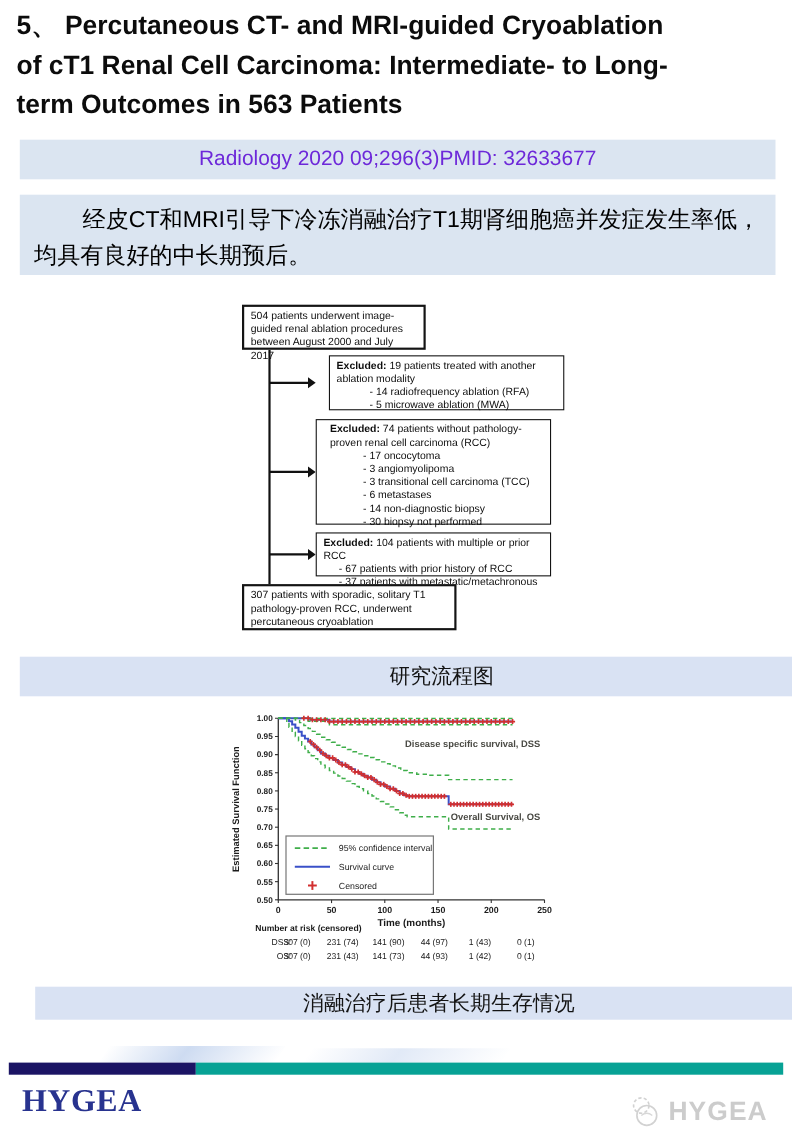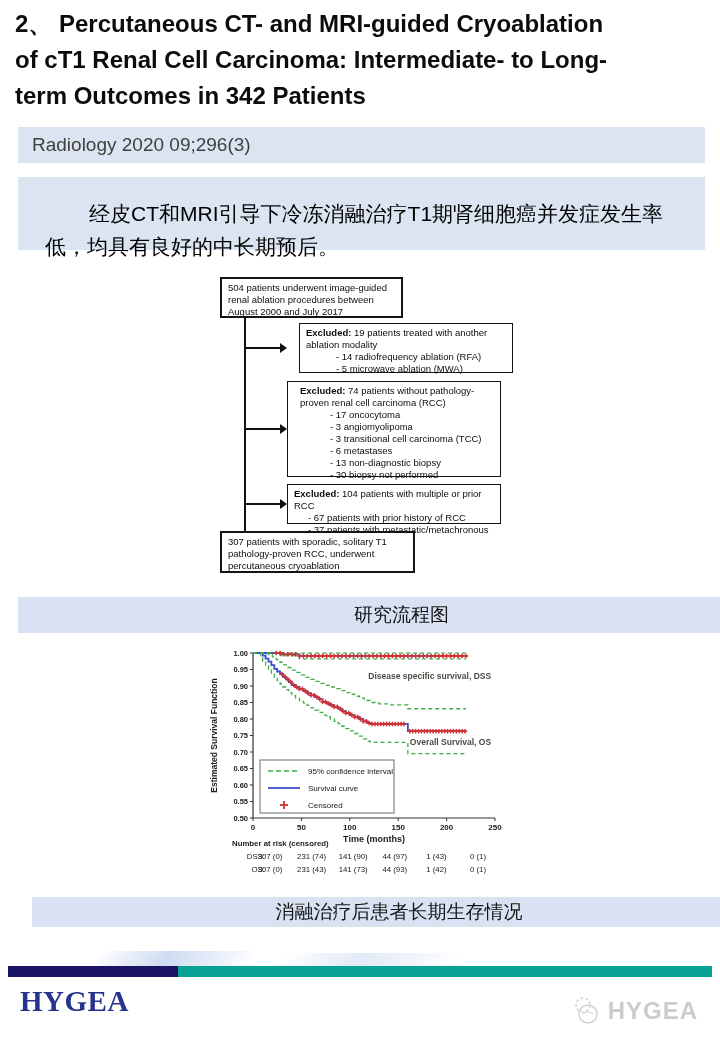--- a/index.html
+++ b/index.html
@@ -4,27 +4,27 @@
 <style>
   html,body{margin:0;padding:0;}
   body{width:720px;height:1040px;background:#ffffff;position:relative;overflow:hidden;
        font-family:"Liberation Sans",sans-serif;color:#111;}
   .abs{position:absolute;}
 
   
   #title{left:15px;top:6px;width:696px;font-weight:bold;font-size:24px;line-height:36px;color:#0c0c0c;}
 
   
-  #journal-bar{left:18px;top:127px;width:687px;height:36px;display:flex;justify-content:space-between;
-    align-items:center;padding:0 14px;box-sizing:border-box;font-size:19px;color:#404040;}
+  #journal-bar{left:18px;top:127px;width:687px;height:36px;display:flex;justify-content:center;
+    align-items:center;padding:0 14px;box-sizing:border-box;font-size:19px;color:#6d28d9;}
 
   
   #summary{left:18px;top:177px;width:687px;height:73px;box-sizing:border-box;
     padding:5px 12px 0 12px;font-size:21px;line-height:33px;color:#000;}
-  #summary p{margin:15px;text-indent:2.1em;}
+  #summary p{margin:1px;text-indent:2.1em;}
 
   
   #flow{left:0;top:265px;width:720px;height:330px;}
   #flow svg{position:absolute;left:0;top:0;}
   .fc-box{position:absolute;background:#fff;border:2px solid #141414;box-sizing:border-box;
     font-size:9.5px;line-height:12px;padding:3px 6px;color:#0d0d0d;}
   .fc-excl{border-width:1.5px;}
   .indent-lg > div{padding-left:30px;}
   .indent-sm > div{padding-left:14px;}
 
@@ -44,60 +44,61 @@
   #bar-teal{left:178px;top:966px;width:534px;height:11px;}
   #hygea-logo{left:20px;top:985px;font-family:"Liberation Serif",serif;font-weight:bold;
     font-size:29px;letter-spacing:0.5px;color:#28338f;}
   #watermark{right:22px;top:995px;display:flex;align-items:center;gap:5px;
     color:#cccccc;font-size:24px;letter-spacing:1px;font-weight:bold;}
 </style>
 </head>
 <body>
 
 <div class="abs" id="title">
-  <div>2、 Percutaneous CT- and MRI-guided Cryoablation</div>
+  <div>5、 Percutaneous CT- and MRI-guided Cryoablation</div>
   <div>of cT1 Renal Cell Carcinoma: Intermediate- to Long-</div>
-  <div>term Outcomes in 342 Patients</div>
+  <div>term Outcomes in 563 Patients</div>
 </div>
 
 <div class="abs" id="journal-bar" style="background-color: rgb(219, 229, 241);">
   <span>Radiology 2020 09;296(3)</span>
+  <span>PMID: 32633677</span>
 </div>
 
 <div class="abs" id="summary" style="background-color: rgb(219, 229, 241);">
   <p>经皮CT和MRI引导下冷冻消融治疗T1期肾细胞癌并发症发生率低，均具有良好的中长期预后。</p>
 </div>
 
 <div class="abs" id="flow">
   <svg width="720" height="330">
     <line x1="245" y1="53" x2="245" y2="272" stroke="#111" stroke-width="2"></line>
     <polygon points="240,270 250,270 245,278" fill="#111"></polygon>
     <line x1="245" y1="83" x2="281" y2="83" stroke="#111" stroke-width="2"></line>
     <polygon points="280,78 280,88 287,83" fill="#111"></polygon>
     <line x1="245" y1="164" x2="281" y2="164" stroke="#111" stroke-width="2"></line>
     <polygon points="280,159 280,169 287,164" fill="#111"></polygon>
     <line x1="245" y1="239" x2="281" y2="239" stroke="#111" stroke-width="2"></line>
     <polygon points="280,234 280,244 287,239" fill="#111"></polygon>
   </svg>
 
-  <div class="fc-box" style="left:220px;top:12px;width:183px;height:41px;">504 patients underwent image-guided renal ablation procedures between August 2000 and July 2017</div>
+  <div class="fc-box" style="left:220px;top:12px;width:167px;height:41px;">504 patients underwent image-guided renal ablation procedures between August 2000 and July 2017</div>
 
   <div class="fc-box fc-excl indent-lg" style="left:287px;top:58px;width:214px;height:50px;margin-left:12px;">
     <span><b>Excluded:</b><span> 19 patients treated with another ablation modality</span></span>
     <div>- 14 radiofrequency ablation (RFA)</div>
     <div>- 5 microwave ablation (MWA)</div>
   </div>
 
   <div class="fc-box fc-excl indent-lg" style="left:287px;top:116px;width:214px;height:96px;padding-left:12px;">
     <span><b>Excluded:</b><span> 74 patients without pathology-proven renal cell carcinoma (RCC)</span></span>
     <div>- 17 oncocytoma</div>
     <div>- 3 angiomyolipoma</div>
     <div>- 3 transitional cell carcinoma (TCC)</div>
     <div>- 6 metastases</div>
-    <div>- 13 non-diagnostic biopsy</div>
+    <div>- 14 non-diagnostic biopsy</div>
     <div>- 30 biopsy not performed</div>
   </div>
 
   <div class="fc-box fc-excl indent-sm" style="left:287px;top:219px;width:214px;height:40px;">
     <span><b>Excluded:</b><span> 104 patients with multiple or prior RCC</span></span>
     <div>- 67 patients with prior history of RCC</div>
     <div>- 37 patients with metastatic/metachronous RCC</div>
   </div>
 
   <div class="fc-box" style="left:220px;top:266px;width:195px;height:42px;">307 patients with sporadic, solitary T1 pathology-proven RCC, underwent percutaneous cryoablation</div>

